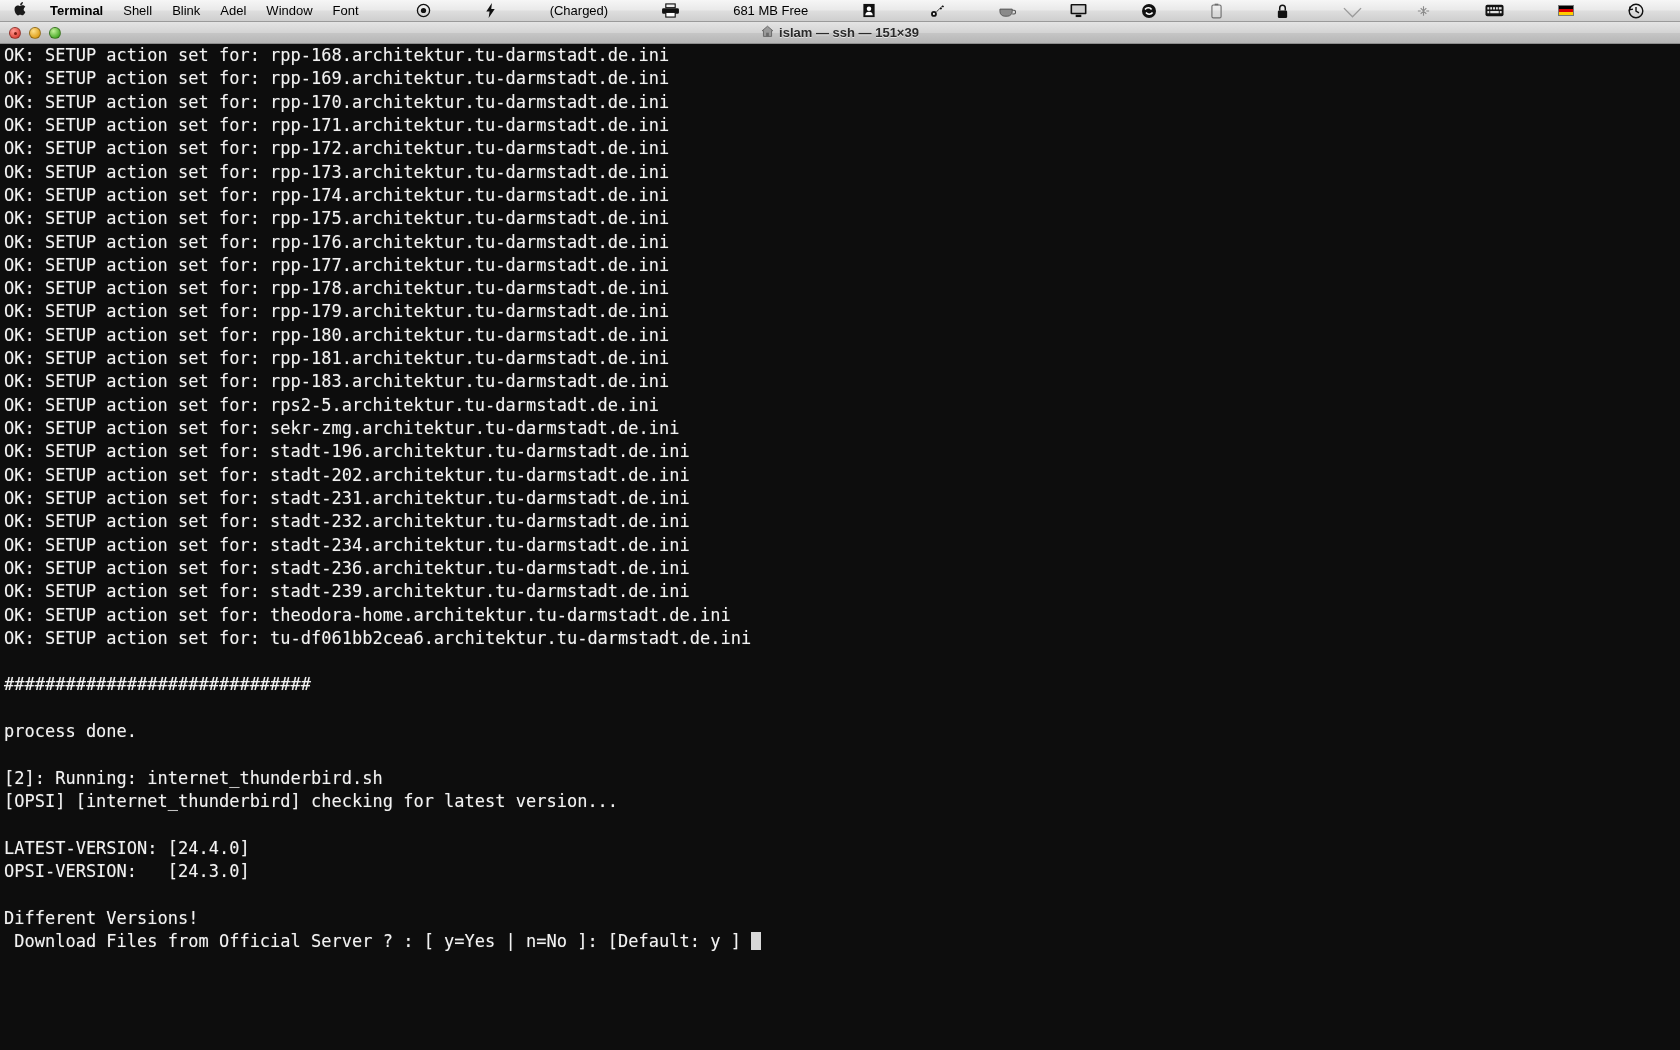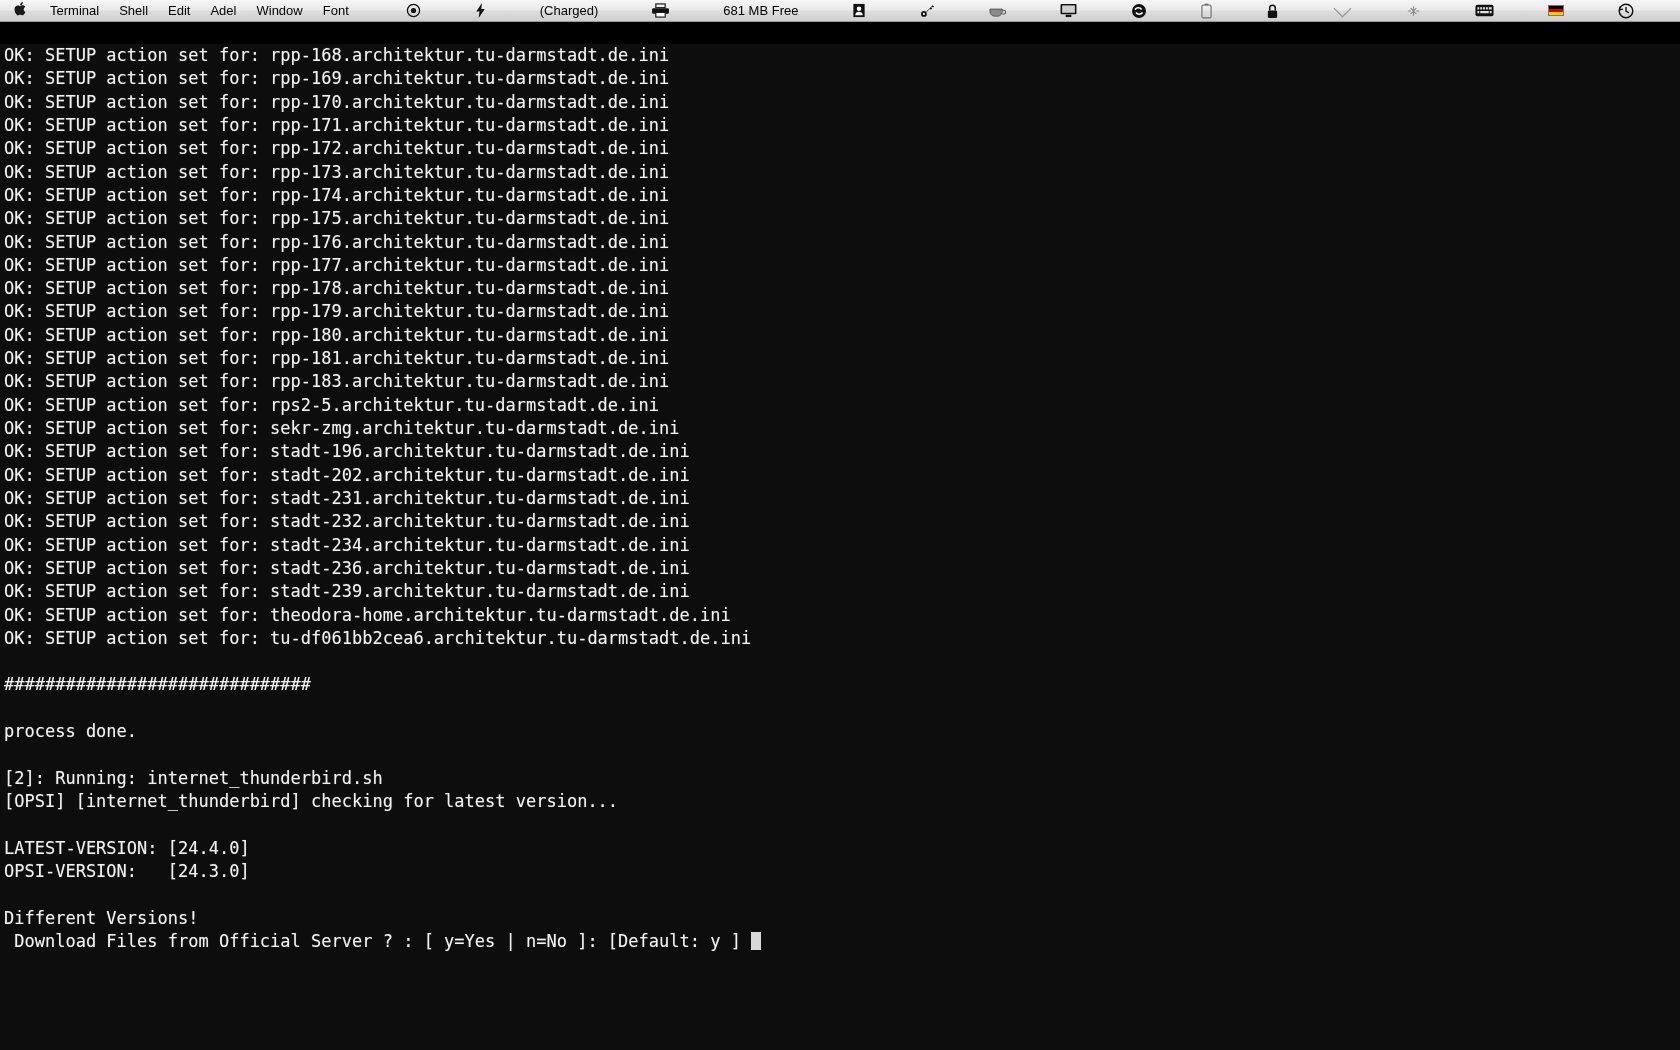--- a/index.html
+++ b/index.html
@@ -9,21 +9,21 @@
   
   #menubar{
     position:absolute; left:0; top:0; width:1680px; height:22px;
     background:linear-gradient(to bottom,#f6f6f6 0%,#e9e9e9 48%,#dedede 52%,#cfcfcf 100%);
     border-bottom:1px solid #9a9a9a;
     display:flex; align-items:center; font-size:13px; color:#000;
     z-index:100;
   }
   #menubar .apple{ padding:0 12px 0 14px; font-size:15px; line-height:1; position:relative; top:-1px;}
   #menubar .mi{ padding:0 10px; white-space:nowrap; }
-  #menubar .mi.bold{ font-weight:normal; }
+  #menubar .mi.bold{ font-weight:bold; }
   #menubar .spacer{ flex:1; }
   #menubar .status{ padding:0 7px; display:flex; align-items:center; white-space:nowrap;margin-left:40px; }
   #menubar .status svg{ display:block; }
   #menubar .clock{ padding:0 9px; font-size:13px;}
   #menubar .user{ padding:0 9px; font-weight:bold; font-size:13px;}
 
   .flag{ width:16px; height:11px; display:block; border:1px solid #777;}
   .flag i{ display:block; height:3px; }
 
   
@@ -372,36 +372,52 @@
     <div class="cbox" style="left:216px;top:450px"></div>
     <div class="sec" style="left:224px;top:396px;top:395px"></div>
     <div class="swatch" style="left:420px;top:396px;background:#4a4a4a"></div>
     <div class="sec" style="left:452px;top:395px">Cursor</div>
     <div class="sec" style="left:216px;top:452px">Blink cursor</div>
     <div class="sec" style="left:534px;top:452px">?</div>
   </div>
 </div>
 
 <div id="termwin">
+  <div id="titlebar">
+    <div class="tl-buttons">
+      <div class="tl-dot red"></div>
+      <div class="tl-dot yel"></div>
+      <div class="tl-dot grn"></div>
+    </div>
+    <div id="title">
+      <span style="display:inline-block;">
+        <svg width="13" height="13" viewBox="0 0 16 16">
+          <path d="M8 1.5 L1.5 7 H3 V14 H13 V7 H14.5 Z" fill="#9a9a9a" stroke="#5a5a5a" stroke-width="1"></path>
+          <rect x="6.3" y="9.5" width="3.4" height="4.5" fill="#6b6b6b"></rect>
+        </svg>
+      </span>
+      <span>islam — ssh — 151×39</span>
+    </div>
+  </div>
 
   <div id="termbody">
     <div id="ghost"></div>
     <div id="termtext"><div class="ln">OK: SETUP action set for: rpp-168.architektur.tu-darmstadt.de.ini</div><div class="ln">OK: SETUP action set for: rpp-169.architektur.tu-darmstadt.de.ini</div><div class="ln">OK: SETUP action set for: rpp-170.architektur.tu-darmstadt.de.ini</div><div class="ln">OK: SETUP action set for: rpp-171.architektur.tu-darmstadt.de.ini</div><div class="ln">OK: SETUP action set for: rpp-172.architektur.tu-darmstadt.de.ini</div><div class="ln">OK: SETUP action set for: rpp-173.architektur.tu-darmstadt.de.ini</div><div class="ln">OK: SETUP action set for: rpp-174.architektur.tu-darmstadt.de.ini</div><div class="ln">OK: SETUP action set for: rpp-175.architektur.tu-darmstadt.de.ini</div><div class="ln">OK: SETUP action set for: rpp-176.architektur.tu-darmstadt.de.ini</div><div class="ln">OK: SETUP action set for: rpp-177.architektur.tu-darmstadt.de.ini</div><div class="ln">OK: SETUP action set for: rpp-178.architektur.tu-darmstadt.de.ini</div><div class="ln">OK: SETUP action set for: rpp-179.architektur.tu-darmstadt.de.ini</div><div class="ln">OK: SETUP action set for: rpp-180.architektur.tu-darmstadt.de.ini</div><div class="ln">OK: SETUP action set for: rpp-181.architektur.tu-darmstadt.de.ini</div><div class="ln">OK: SETUP action set for: rpp-183.architektur.tu-darmstadt.de.ini</div><div class="ln">OK: SETUP action set for: rps2-5.architektur.tu-darmstadt.de.ini</div><div class="ln">OK: SETUP action set for: sekr-zmg.architektur.tu-darmstadt.de.ini</div><div class="ln">OK: SETUP action set for: stadt-196.architektur.tu-darmstadt.de.ini</div><div class="ln">OK: SETUP action set for: stadt-202.architektur.tu-darmstadt.de.ini</div><div class="ln">OK: SETUP action set for: stadt-231.architektur.tu-darmstadt.de.ini</div><div class="ln">OK: SETUP action set for: stadt-232.architektur.tu-darmstadt.de.ini</div><div class="ln">OK: SETUP action set for: stadt-234.architektur.tu-darmstadt.de.ini</div><div class="ln">OK: SETUP action set for: stadt-236.architektur.tu-darmstadt.de.ini</div><div class="ln">OK: SETUP action set for: stadt-239.architektur.tu-darmstadt.de.ini</div><div class="ln">OK: SETUP action set for: theodora-home.architektur.tu-darmstadt.de.ini</div><div class="ln">OK: SETUP action set for: tu-df061bb2cea6.architektur.tu-darmstadt.de.ini</div><div class="ln"></div><div class="ln">##############################</div><div class="ln"></div><div class="ln">process done.</div><div class="ln"></div><div class="ln">[2]: Running: internet_thunderbird.sh</div><div class="ln">[OPSI] [internet_thunderbird] checking for latest version...</div><div class="ln"></div><div class="ln">LATEST-VERSION: [24.4.0]</div><div class="ln">OPSI-VERSION:   [24.3.0]</div><div class="ln"></div><div class="ln">Different Versions!</div><div class="ln"> Download Files from Official Server ? : [ y=Yes | n=No ]: [Default: y ] <span class="cursorblk"></span></div></div>
   </div>
 </div>
 
 <div id="menubar">
   <div class="apple">
     <svg width="14" height="16" viewBox="0 0 16 18">
         <path d="M11.2 9.4c0-2 1.6-2.9 1.7-3-0.9-1.35-2.35-1.55-2.86-1.55-1.22-0.12-2.38 0.72-3 0.72-0.62 0-1.57-0.7-2.58-0.68C3.1 4.9 1.9 5.66 1.25 6.85c-1.33 2.3-0.34 5.7 0.96 7.56 0.64 0.9 1.4 1.92 2.4 1.88 0.96-0.04 1.32-0.62 2.48-0.62 1.16 0 1.48 0.62 2.5 0.6 1.03-0.02 1.68-0.92 2.31-1.83 0.73-1.05 1.03-2.06 1.05-2.11-0.02-0.01-2.01-0.77-2.03-3.06zM9.4 3.5C9.95 2.83 10.32 1.9 10.22 1c-0.79 0.03-1.75 0.53-2.32 1.19-0.51 0.59-0.96 1.53-0.84 2.43 0.88 0.07 1.78-0.45 2.34-1.12z" fill="#1a1a1a"></path>
       </svg>
   </div>
   <div class="mi bold">Terminal</div>
   <div class="mi">Shell</div>
-  <div class="mi">Edit</div>
+  <div class="mi">Blink</div>
   <div class="mi">Adel</div>
   <div class="mi">Window</div>
   <div class="mi">Font</div>
   <div class="spacer"></div>
 
   <div class="status">
     <svg width="15" height="15" viewBox="0 0 16 16">
         <circle cx="8" cy="8" r="6.5" fill="none" stroke="#111" stroke-width="1.4"></circle>
         <circle cx="8" cy="8" r="2.8" fill="#111"></circle>
       </svg>

